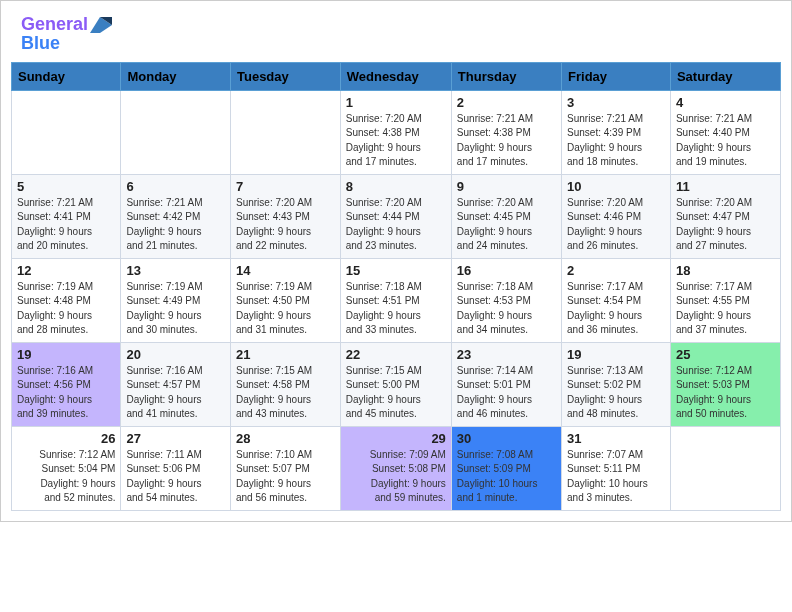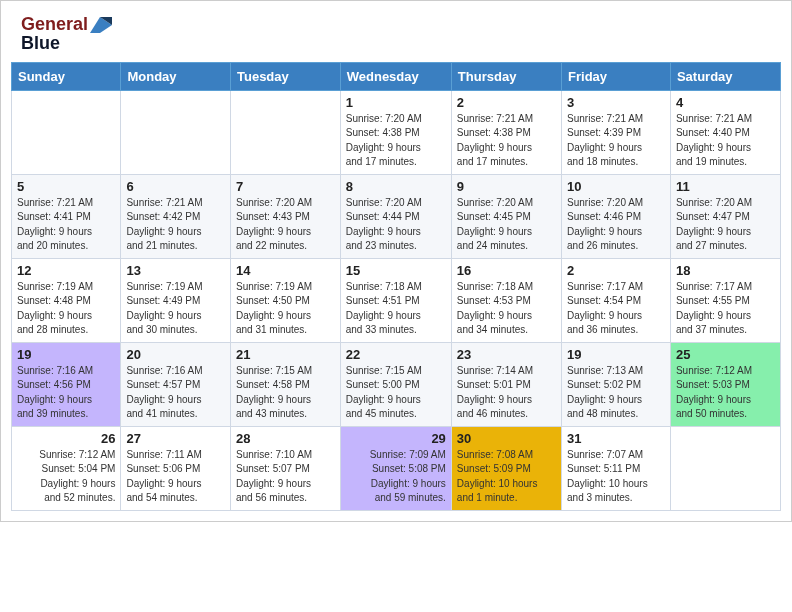--- a/index.html
+++ b/index.html
@@ -49,21 +49,21 @@
       color: #555;
       margin-top: 2px;
     }
     .calendar {
       width: 100%;
       border-collapse: collapse;
       margin: 0 0 0 0;
     }
     .calendar th {
       background: #3a7fc1;
-      color: #ffffff;
+      color: #000000;
       font-size: 13px;
       font-weight: bold;
       padding: 6px 6px;
       text-align: left;
       border: 1px solid #5a9fd4;
     }
     .calendar td {
       border: 1px solid #d0d8e4;
       vertical-align: top;
       width: 113px;
@@ -95,27 +95,27 @@
     }
   </style>
 </head>
 <body>
 
 <div class="page">
   <div class="header">
     <div class="logo">
       <div style="display:flex;align-items:center;">
         <span class="logo-text">
-          <span style="color:#7f1d1d;">General</span><svg width="22" height="16" viewBox="0 0 22 16" style="display:inline-block;vertical-align:middle;margin-left:2px;">
+          <span style="color:#8b5cf6;">General</span><svg width="22" height="16" viewBox="0 0 22 16" style="display:inline-block;vertical-align:middle;margin-left:2px;">
               <polygon points="0,16 10,0 22,8 10,16" fill="#3a7fc1"></polygon>
               <polygon points="10,0 22,8 22,0" fill="#1a3a5c"></polygon>
             </svg>
         </span>
       </div>
-      <div style="color:#0f172a;font-size:18px;font-weight:bold;margin-top:-2px;">Blue</div>
+      <div style="color:#3b82f6;font-size:18px;font-weight:bold;margin-top:-2px;">Blue</div>
     </div>
     <div class="header-right">
       <div class="month-title"></div>
       <div class="location"></div>
     </div>
   </div>
 
   <div class="calendar-wrapper">
     <table class="calendar">
       <thead>
@@ -338,21 +338,21 @@
 Daylight: 9 hours
 and 56 minutes.</div>
             </td>
             <td style="background: #c4b5fd; text-align: right;">
               <div class="day-number">29</div>
               <div class="day-info" style="white-space: pre-line;">Sunrise: 7:09 AM
 Sunset: 5:08 PM
 Daylight: 9 hours
 and 59 minutes.</div>
             </td>
-            <td style="background: #eab308;">
+            <td style="background: #3b82f6;">
               <div class="day-number">30</div>
               <div class="day-info" style="white-space: pre-line;">Sunrise: 7:08 AM
 Sunset: 5:09 PM
 Daylight: 10 hours
 and 1 minute.</div>
             </td>
             <td style="background: rgb(255, 255, 255);">
               <div class="day-number">31</div>
               <div class="day-info" style="white-space: pre-line;">Sunrise: 7:07 AM
 Sunset: 5:11 PM

